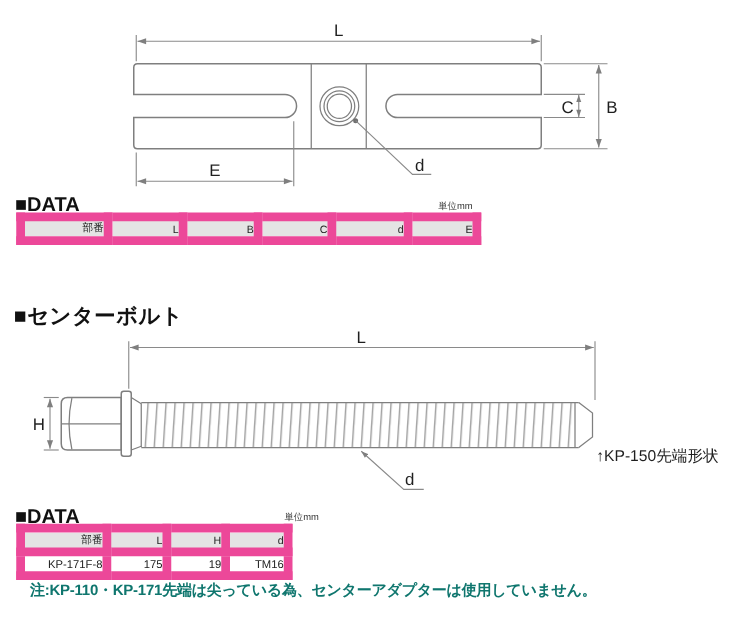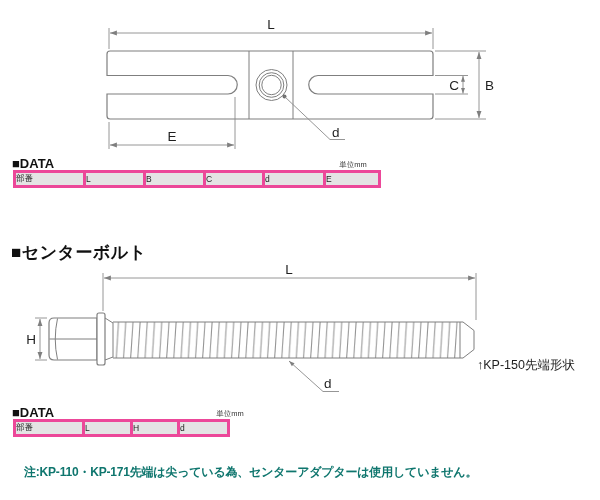--- a/index.html
+++ b/index.html
@@ -2,34 +2,34 @@
 <html><head>
 <meta charset="utf-8">
 <style>
   html,body{margin:0;padding:0;background:#fff;}
   .page{
     position:relative;width:600px;height:500px;background:#ffffff;overflow:hidden;
     font-family:"Liberation Sans","DejaVu Sans",sans-serif;color:#1f1f1f;
   }
   .abs{position:absolute;}
   .sec-title{font-size:17px;font-weight:bold;color:#111;letter-spacing:0.5px;white-space:nowrap;}
-  .data-label{font-size:13px;font-weight:bold;color:#111;white-space:nowrap;}
-  .unit-label{font-size:7.5px;color:#333;text-align:center;white-space:nowrap;}
+  .data-label{font-size:16px;font-weight:bold;color:#111;white-space:nowrap;}
+  .unit-label{font-size:7.5px;color:#333;text-align:right;white-space:nowrap;}
   svg.draw{position:absolute;left:0;top:0;pointer-events:none;}
   svg.draw text{font-family:"Liberation Sans","DejaVu Sans",sans-serif;fill:#1f1f1f;}
   .part{stroke:#7f7f7f;stroke-width:1.2;fill:#ffffff;}
   .partline{stroke:#7f7f7f;stroke-width:1;fill:none;}
   .thin{stroke:#8a8a8a;stroke-width:0.9;fill:none;}
   .dimtext{font-size:13.5px;}
   table.data-table{
     position:absolute;border-collapse:collapse;table-layout:fixed;
     font-size:9px;color:#222;background:#fff;border:1.5px solid #6f6f6f;
   }
   table.data-table th,table.data-table td{
-    border:3px solid #ec4899;text-align:left;vertical-align:middle;
+    border:7px solid #ec4899;text-align:right;vertical-align:middle;
     padding:0;overflow:hidden;white-space:nowrap;
   }
   table.data-table th{background:#e4e4e4;font-weight:normal;height:10px;font-size:8.5px;}
   table.data-table td{height:12px;}
   .footnote{font-size:12px;font-weight:bold;color:#0f766e;white-space:nowrap;letter-spacing:-0.2px;}
 </style>
 </head>
 <body>
 
 <div class="page">
@@ -183,18 +183,24 @@
         <col style="width:47px">
         <col style="width:50px">
     </colgroup>
     <tbody>
       <tr>
         <th>部番</th>
         <th>L</th>
         <th>H</th>
         <th>d</th>
       </tr>
+      <tr>
+        <td>KP-171F-8</td>
+        <td>175</td>
+        <td>19</td>
+        <td>TM16</td>
+      </tr>
     </tbody>
   </table>
 
   <div class="abs footnote" style="left:24px;top:464px;">注:KP-110・KP-171先端は尖っている為、センターアダプターは使用していません。</div>
 
 </div>
 
 </body></html>

